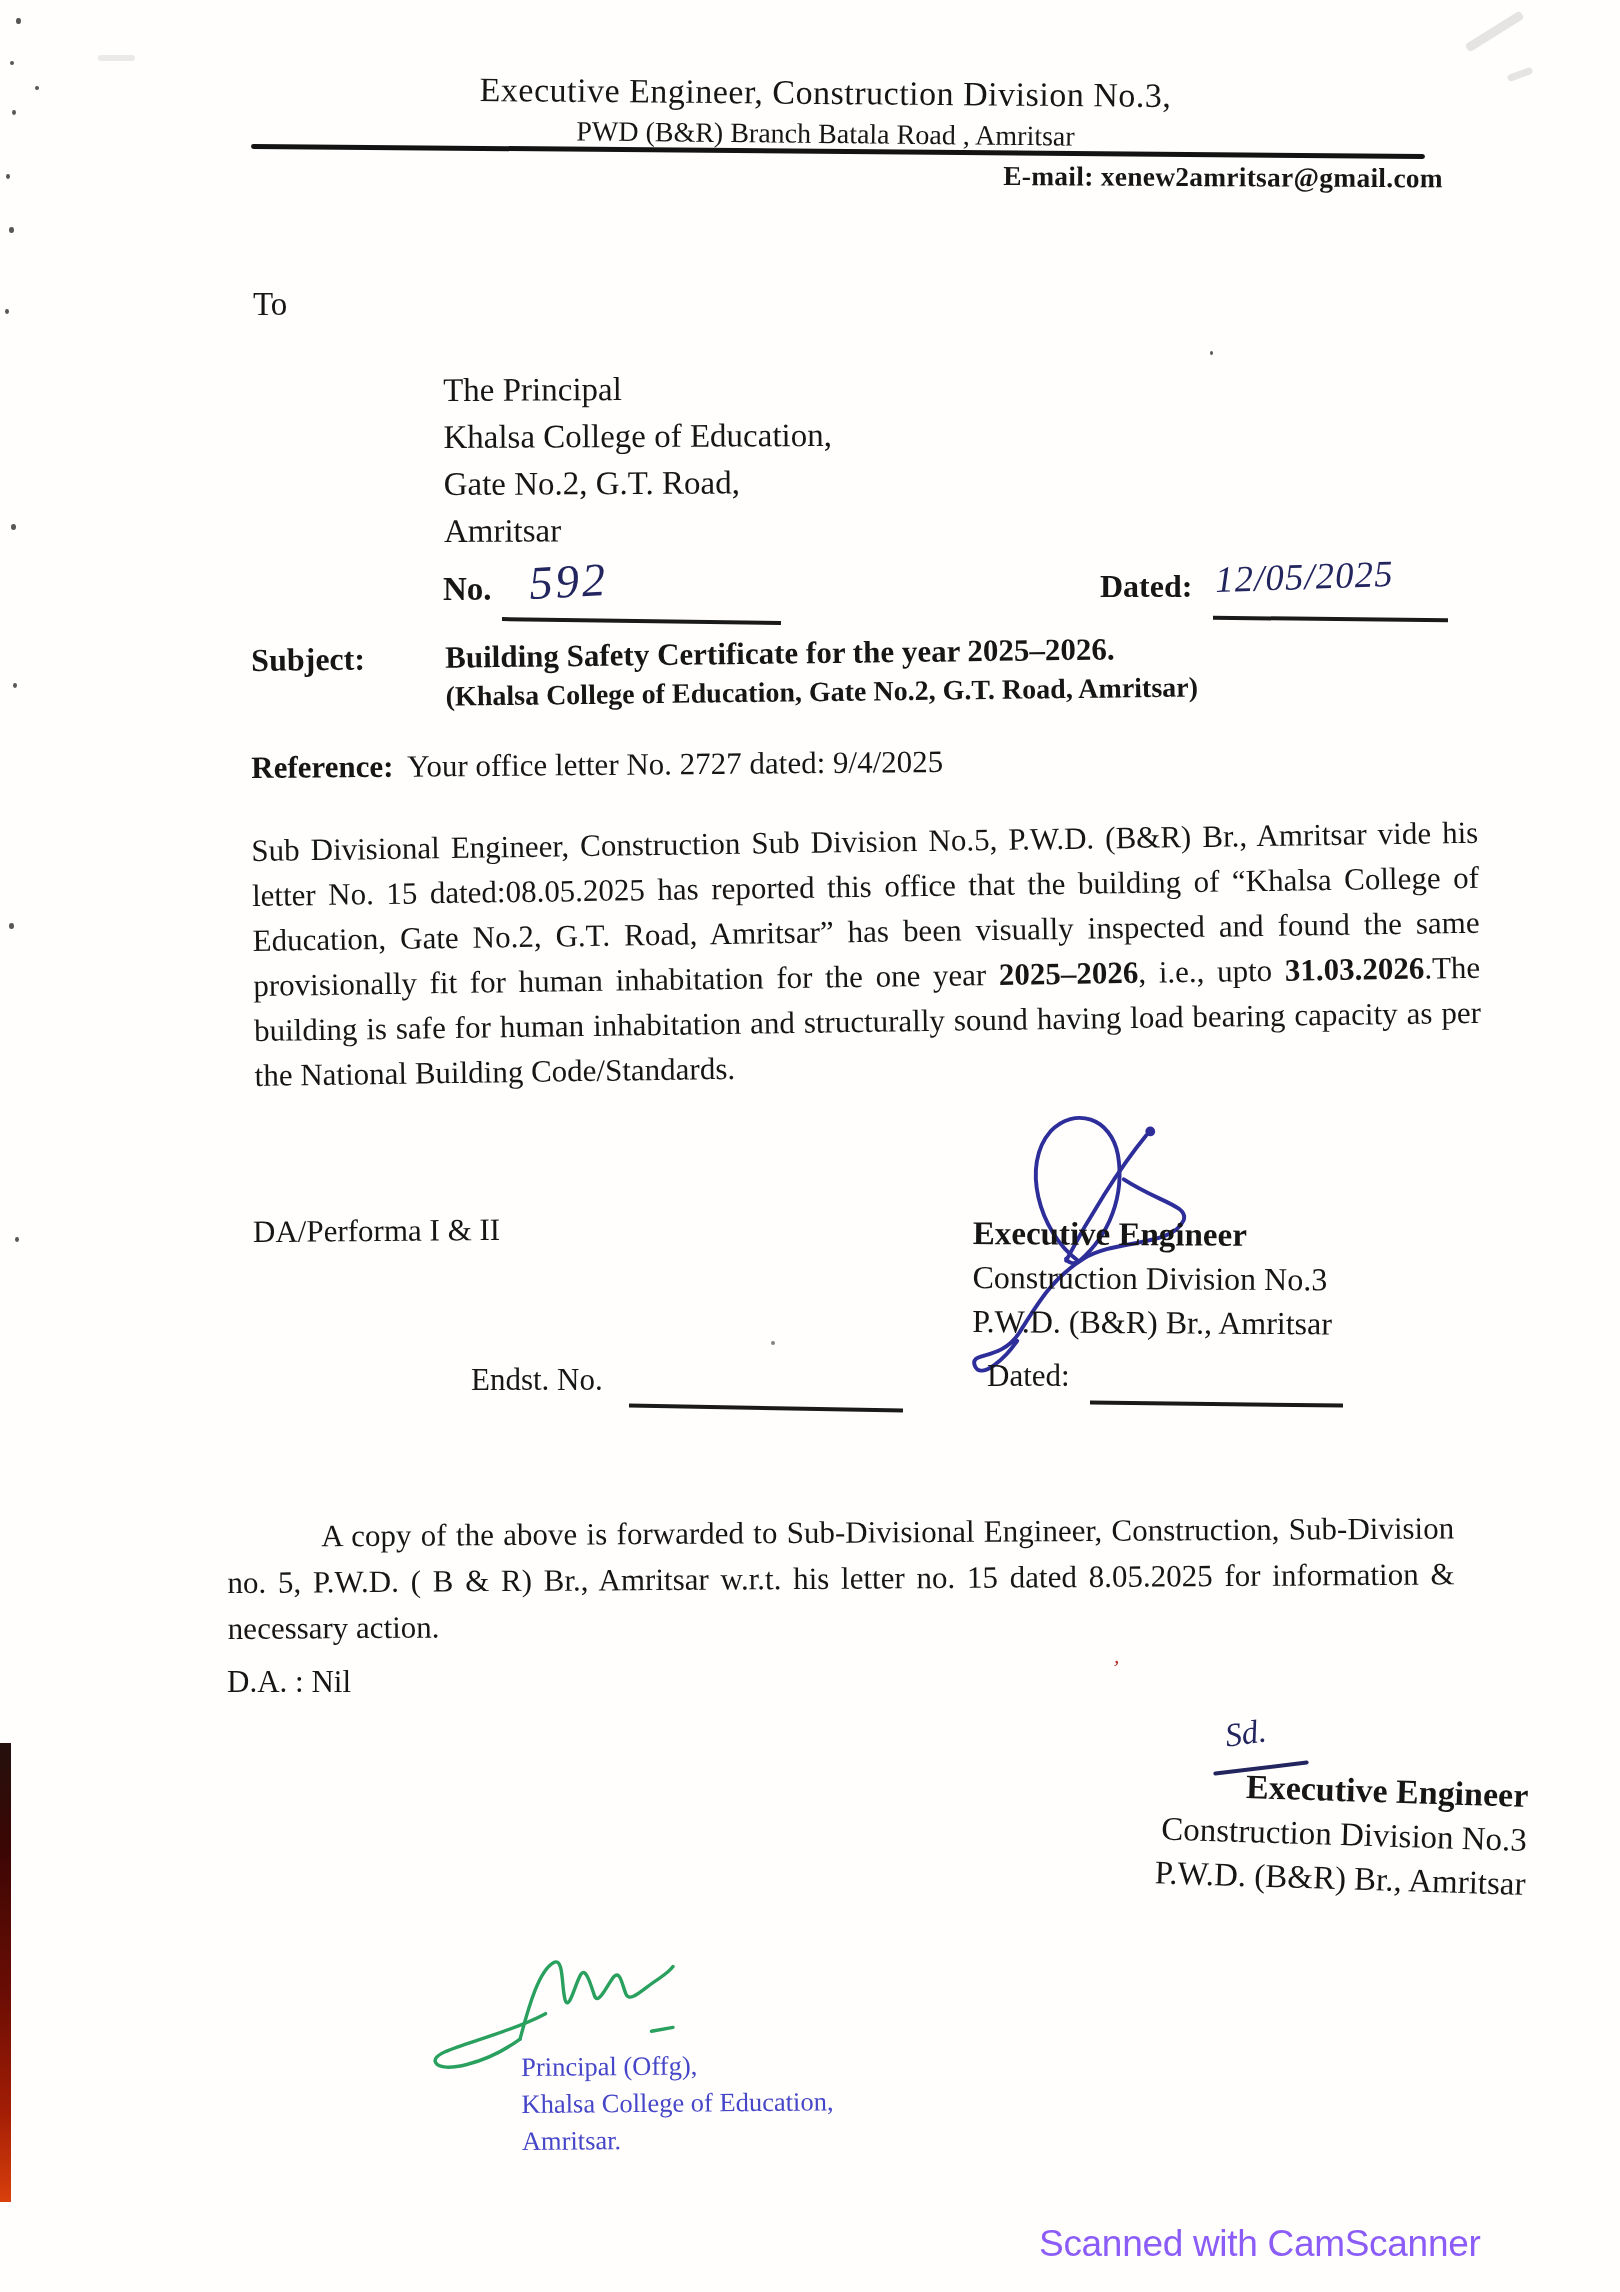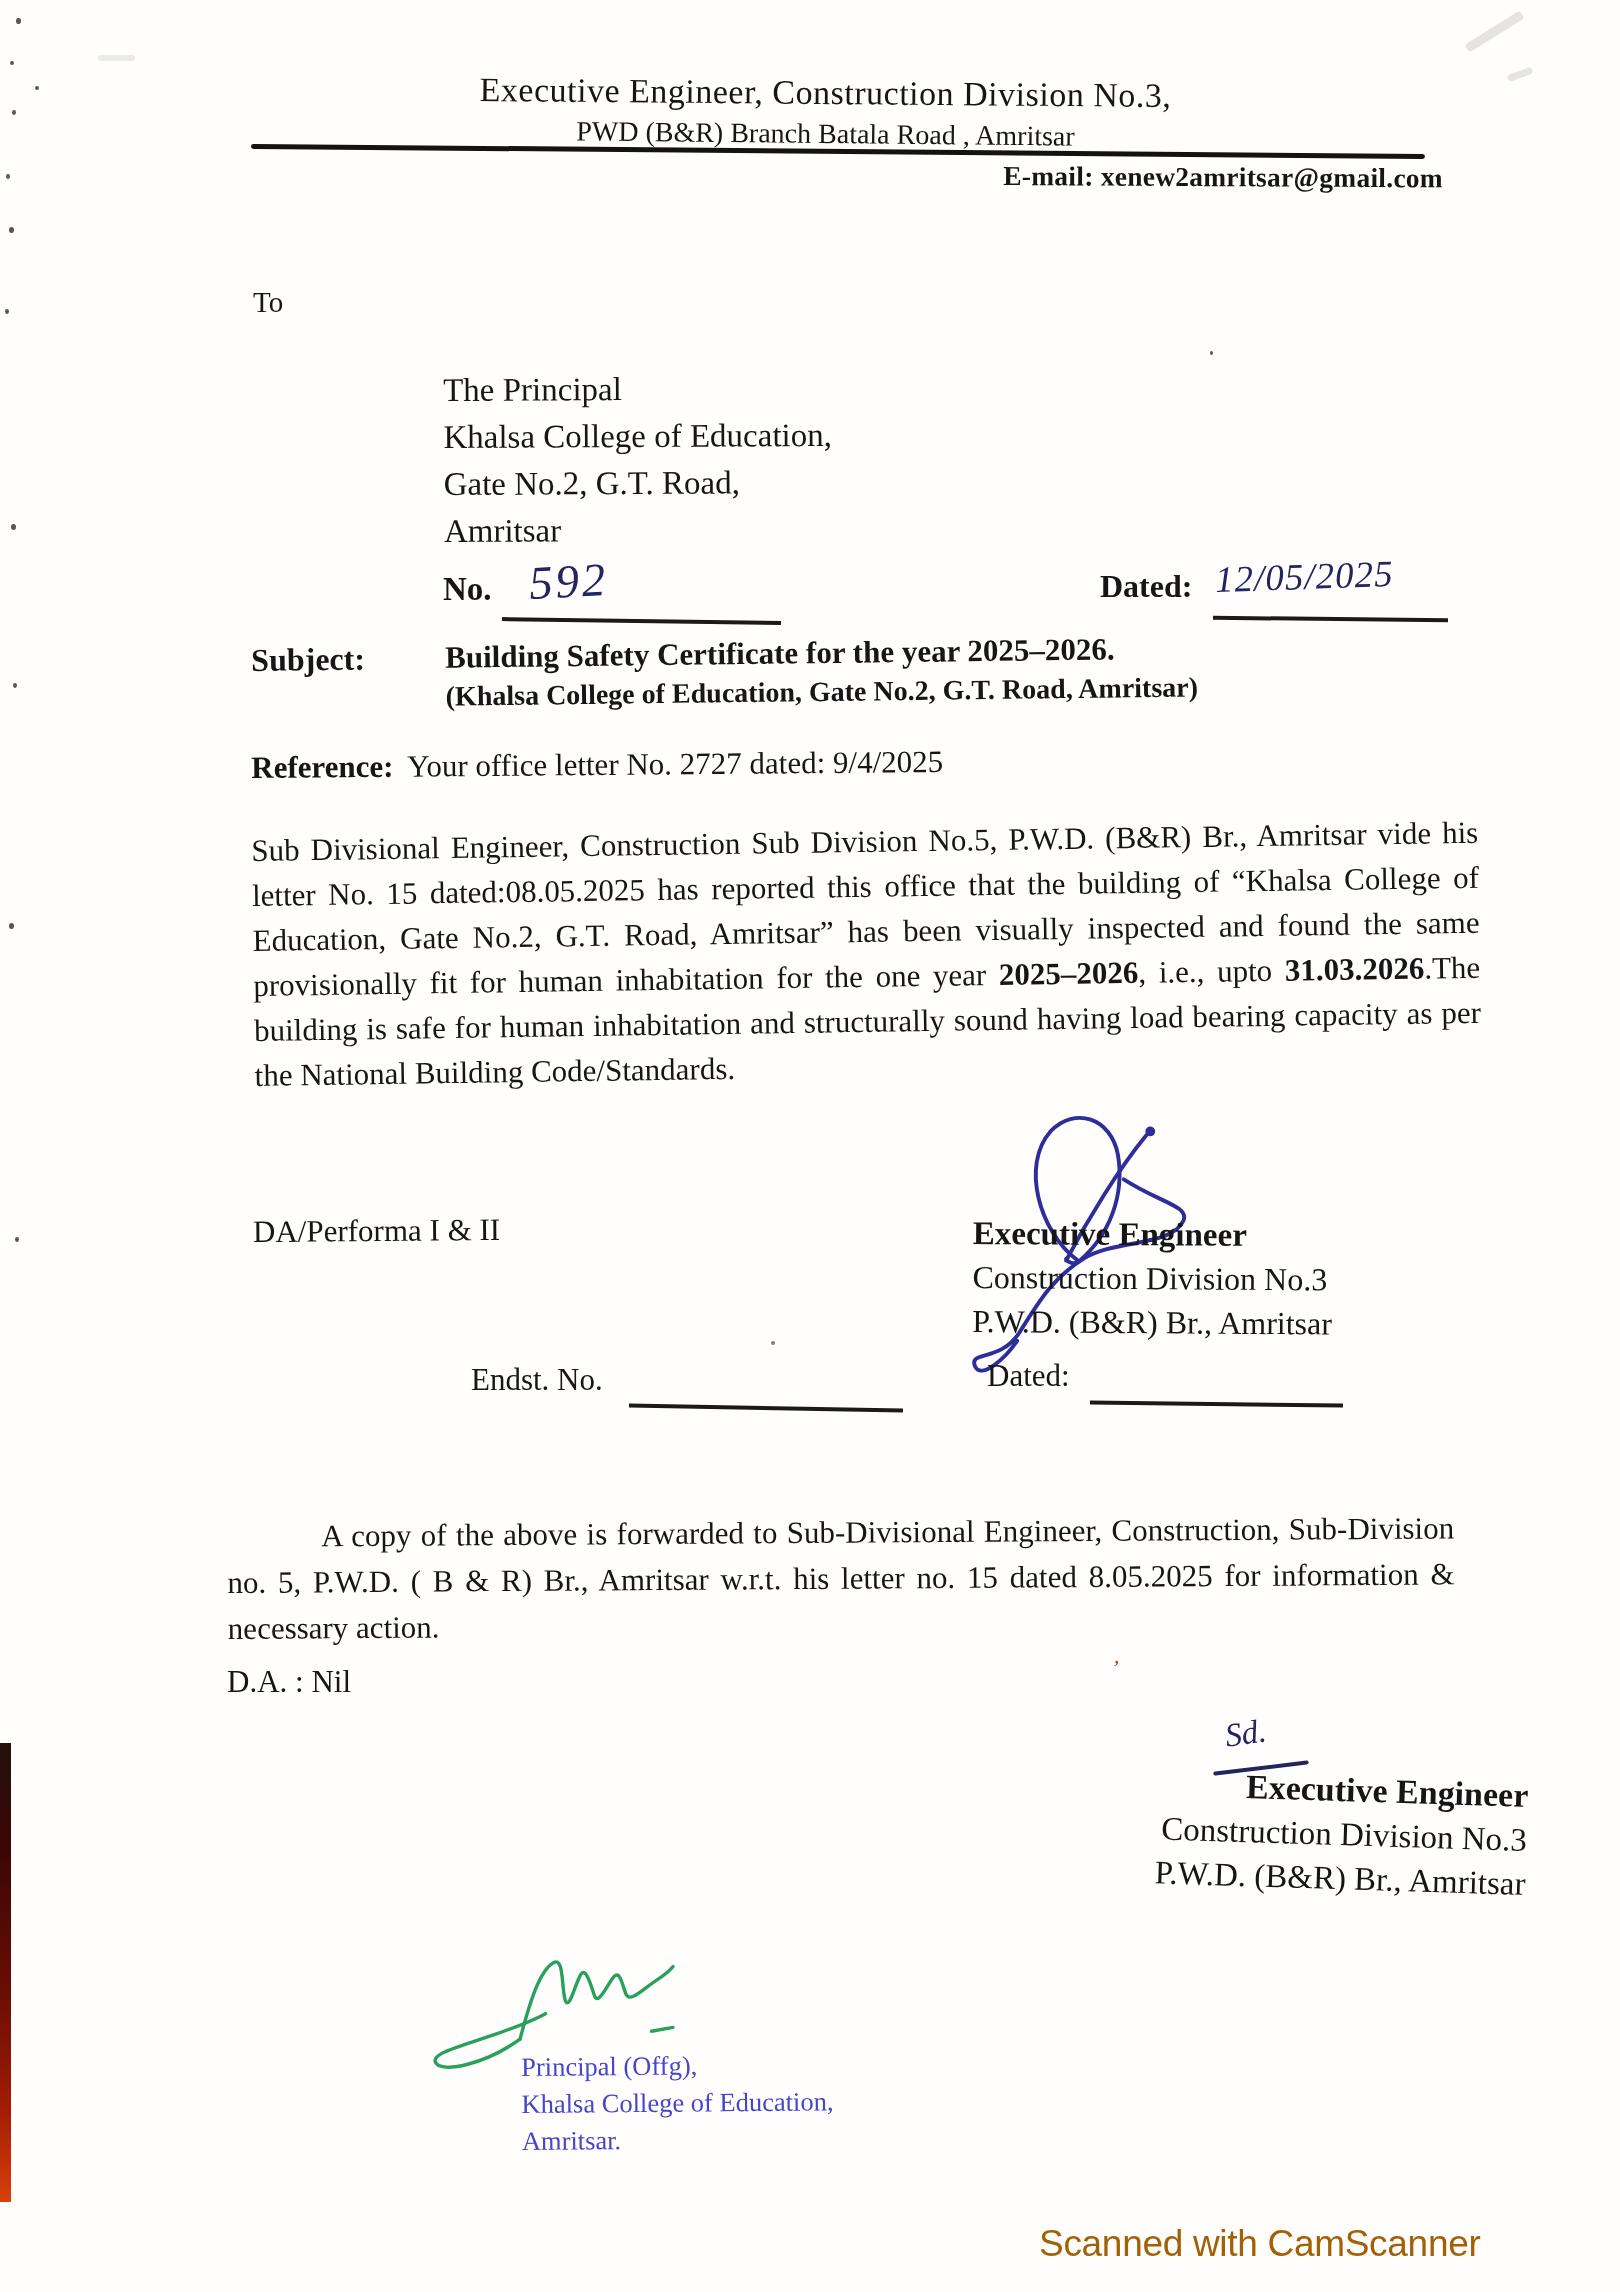--- a/index.html
+++ b/index.html
@@ -10,21 +10,21 @@
     overflow:hidden;
     font-family:"Liberation Serif","DejaVu Serif",serif;
     color:#161616;
   }
   .abs{position:absolute;}
   
   .lh-title{left:61px;top:74px;width:1529px;text-align:center;font-size:34px;letter-spacing:0.5px;transform:rotate(.5deg);}
   .lh-sub{left:61px;top:118px;width:1529px;text-align:center;font-size:28px;transform:rotate(.6deg);}
   .lh-rule{left:251px;top:149px;width:1174px;height:4.9px;background:#131313;border-radius:2.9px;transform:rotate(.5deg);}
   .lh-email{left:914px;top:162px;width:529px;text-align:right;font-size:27.4px;font-weight:bold;letter-spacing:0.3px;transform:rotate(.3deg);}
-  .to{left:253px;top:286px;font-size:29px;}
+  .to{left:253px;top:286px;font-size:33px;}
   .recipient{left:443px;top:367px;font-size:33px;line-height:47px;transform:rotate(-.3deg);transform-origin:left top;}
   
   .no-label{left:443px;top:571px;font-size:33px;font-weight:bold;}
   .no-value{left:529px;top:554px;font-size:47px;font-style:italic;color:#23255f;letter-spacing:2.9px;transform:rotate(-3deg);}
   .no-line{left:502px;top:619px;width:279px;height:3.9px;background:#1a1a1a;transform:rotate(.8deg);}
   .dated-label{left:1100px;top:568px;font-size:32px;font-weight:bold;}
   .dated-value{left:1215px;top:555px;font-size:37px;font-style:italic;color:#23255f;letter-spacing:1px;transform:rotate(-2deg);}
   .dated-line{left:1213px;top:617px;width:235px;height:3.9px;background:#1a1a1a;transform:rotate(.6deg);}
   
   .subject{left:251px;top:642px;width:1245px;transform:rotate(-.7deg);transform-origin:left top;}
@@ -49,21 +49,21 @@
   .da-nil{left:227px;top:1664px;font-size:31px;font-family:Liberation Serif, serif;}
   
   .sd-mark{left:1225px;top:1715px;font-size:33px;font-style:italic;color:#23255f;transform:rotate(-8deg);}
   .sd-swoosh{left:1213px;top:1766px;width:96px;height:3.9px;background:#23255f;border-radius:2px;transform:rotate(-7deg);}
   .sig2-block{left:1000px;top:1774px;width:529px;text-align:right;font-size:33px;line-height:44px;transform:rotate(1.8deg);transform-origin:right top;}
   .sig2-block .nm{font-weight:bold;font-size:34px;}
   
   .green-svg{left:420px;top:1943px;}
   .stamp{left:521px;top:2049px;font-size:26.5px;line-height:37px;color:#4646c8;transform:rotate(-.5deg);transform-origin:left top;}
   
-  .footer{left:1039px;top:2223px;font-size:37px;font-family:"Liberation Sans","DejaVu Sans",sans-serif;color:#a16207;letter-spacing:-0.3px;}
+  .footer{left:1039px;top:2223px;font-size:37px;font-family:"Liberation Sans","DejaVu Sans",sans-serif;color:#8b5cf6;letter-spacing:-0.3px;}
   
   .edge-strip{left:0;top:1743px;width:10.8px;height:459px;background:linear-gradient(180deg,#24110d 0%,#3a0604 22%,#6b0d04 55%,#a21d05 80%,#d9400c 100%);}
   .speck{background:#2d2d2d;border-radius:50%;opacity:.8;}
   .smudge{background:#bdbdbd;opacity:.4;border-radius:3.9px;}
   .red-tick{color:#b5322f;font-size:21.6px;transform:rotate(8deg);}
 </style>
 </head>
 <body>
 
 <div class="page">

